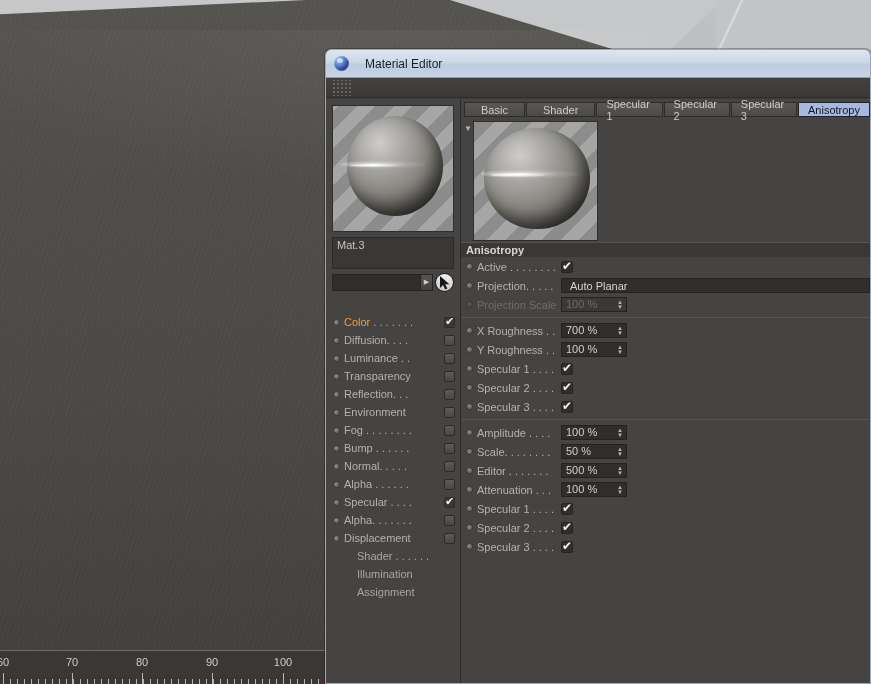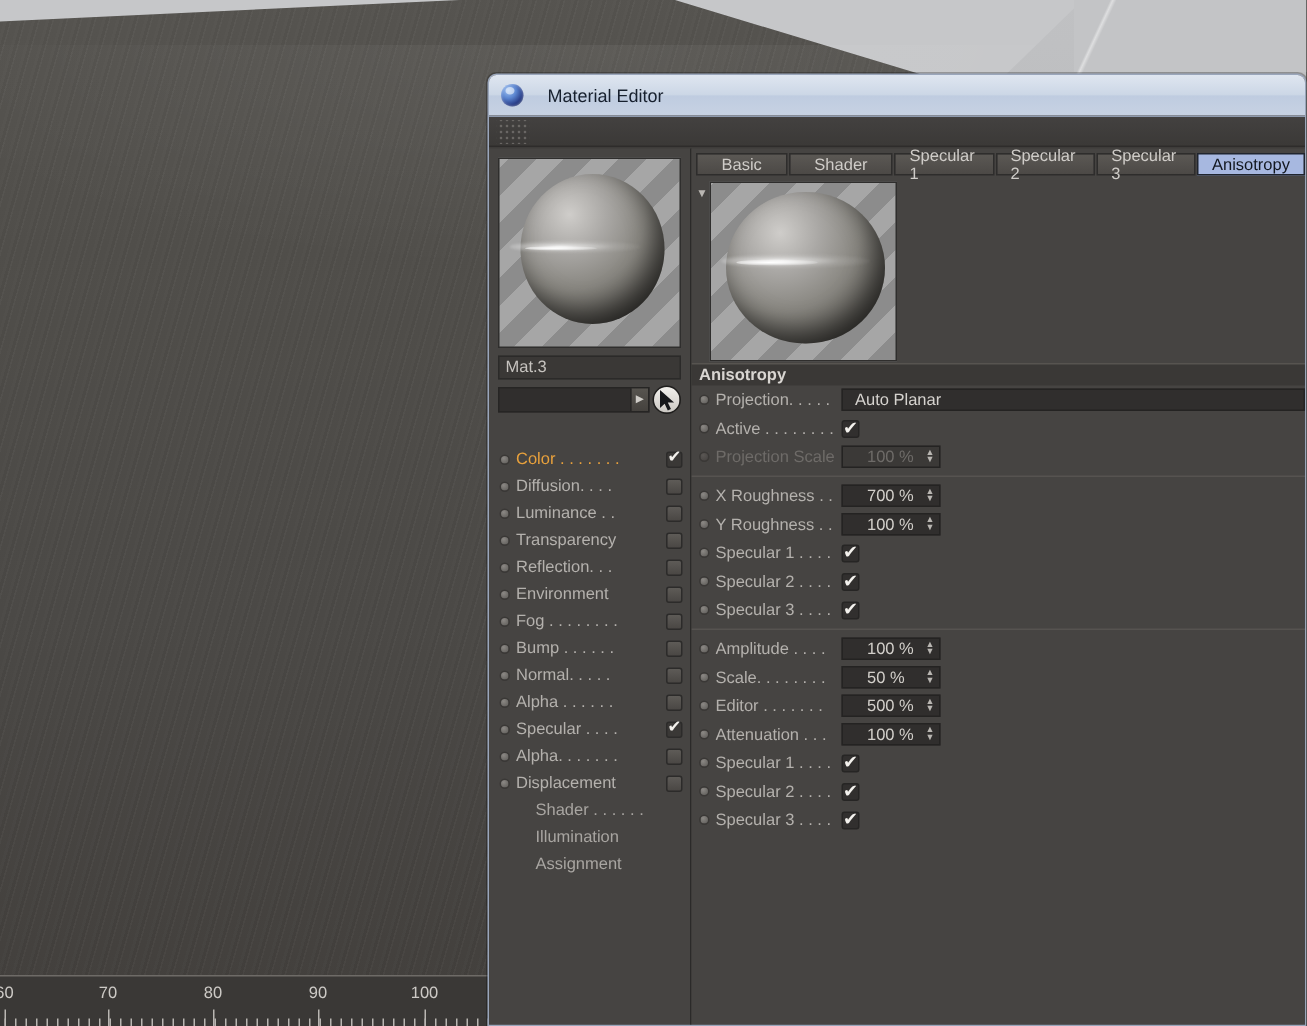--- a/index.html
+++ b/index.html
@@ -145,21 +145,21 @@
     background: radial-gradient(ellipse at 38% 50%, rgba(255,255,255,.98) 0%, rgba(255,255,255,.55) 16%, rgba(255,255,255,.12) 48%, rgba(255,255,255,0) 78%);
     filter: blur(0.7px);
     border-radius:50%;
   }
   .aniso-hl2 {
     position:absolute; left:14%; top:46.5%; width:40%; height:2.6%;
     background: radial-gradient(ellipse at 40% 50%, rgba(255,255,255,1) 0%, rgba(255,255,255,.6) 35%, rgba(255,255,255,0) 85%);
     border-radius:50%;
   }
   .matname {
-    margin-top:5px; width:122px; height:16px;
+    margin-top:5px; width:122px; height:32px;
     background:#3a3836; border:1px solid #2b2a29;
     color:#c6c3bf; font-size:11px; line-height:14px; padding-left:4px;
   }
   .searchrow { margin-top:4px; width:122px; height:18px; display:flex; align-items:center; gap:2px; }
   .searchfield {
     flex:1; height:17px; background:#302e2d; border:1px solid #262524;
     display:flex; align-items:center; justify-content:flex-end;
   }
   .sf-arrow {
     width:12px; height:15px; background:linear-gradient(180deg,#57544f,#45423e);
@@ -247,22 +247,22 @@
   .pcheck {
     width:12px; height:12px; flex:none; background:#312f2e;
     border:1px solid #262524; border-radius:2px; position:relative;
   }
   .pcheck:after {
     content:"✔"; position:absolute; left:0px; top:-3px;
     font-size:12px; color:#f4f2ee; line-height:14px;
   }
   .numfield {
     width:66px; height:15px; background:#302e2d; border:1px solid #242322;
-    display:flex; align-items:center; color:#d2cfca; font-size:11px;
-    padding-left:16px; position:relative;
+    display:flex; align-items:flex-start; color:#d2cfca; font-size:11px;
+    padding-left:4px; position:relative;
   }
   .numfield.dim { color:#6e6b68; background:#3b3937; }
   .spin {
     position:absolute; right:3px; top:0; height:13px;
     display:flex; flex-direction:column; justify-content:center;
     color:#b9b6b2; font-size:6px; line-height:5px;
   }
   .textfield {
     height:15px; background:#302e2d; border:1px solid #242322;
     display:flex; align-items:center; color:#d6d3cf; font-size:11px;
@@ -471,27 +471,27 @@
             <div class="aniso-hl" style="left:6%;top:40%;width:80%;height:8%;"></div>
             <div class="aniso-hl2" style="left:14%;top:43.5%;width:44%;height:3%;"></div>
           </div>
         </div>
 
         <div class="prop-panel">
           <div class="sec-header">Anisotropy</div>
           <div id="grp1">
               <div class="prow">
                 <span class="dot"></span>
+                <span class="plabel">Active . . . . . . . .</span>
+                <span class="pcheck"></span>
+              </div>
+              <div class="prow">
+                <span class="dot"></span>
                 <span class="plabel">Projection. . . . .</span>
                 <span class="textfield">Auto Planar</span>
-              </div>
-              <div class="prow">
-                <span class="dot"></span>
-                <span class="plabel">Active . . . . . . . .</span>
-                <span class="pcheck"></span>
               </div>
               <div class="prow dim">
                 <span class="dot dim"></span>
                 <span class="plabel">Projection Scale</span>
                 <span class="numfield dim">
                   <span>100 %</span>
                   <span class="spin">▲<br>▼</span>
                 </span>
               </div>
             </div>

